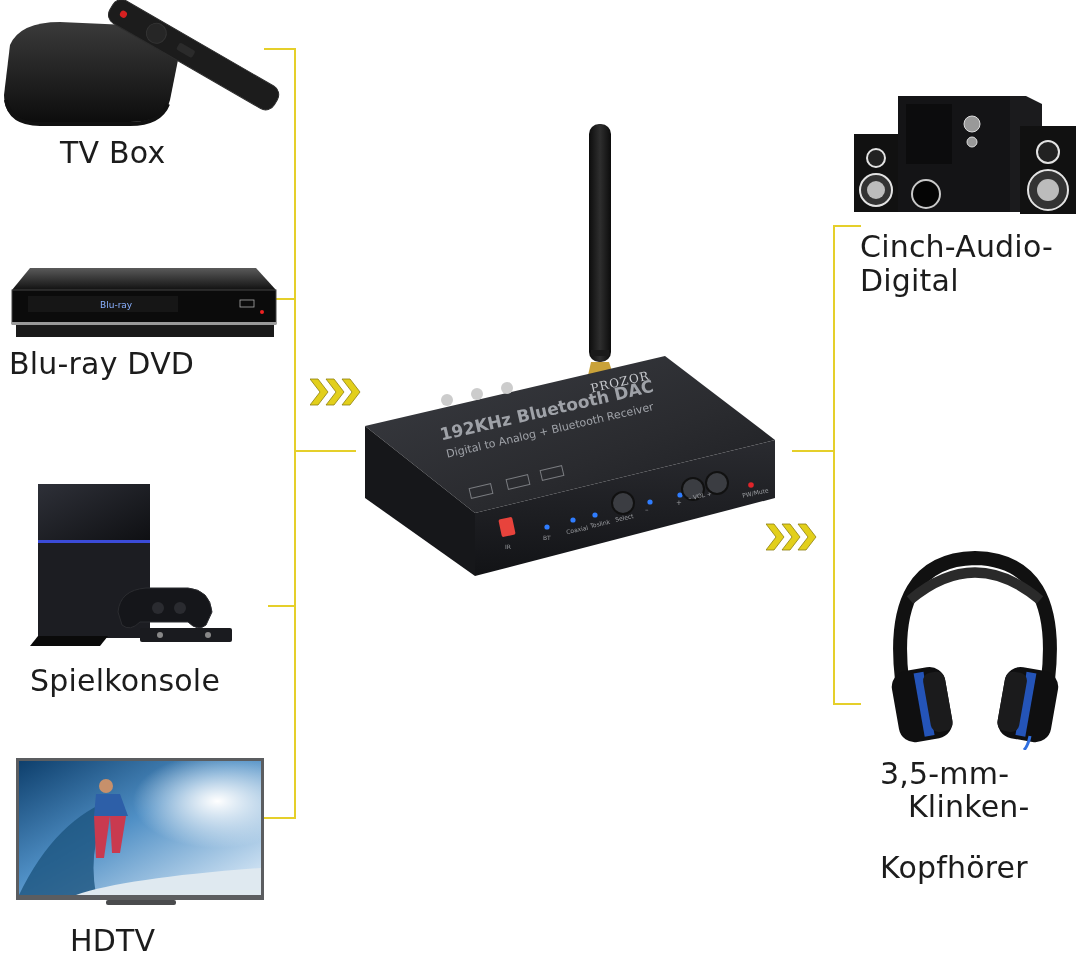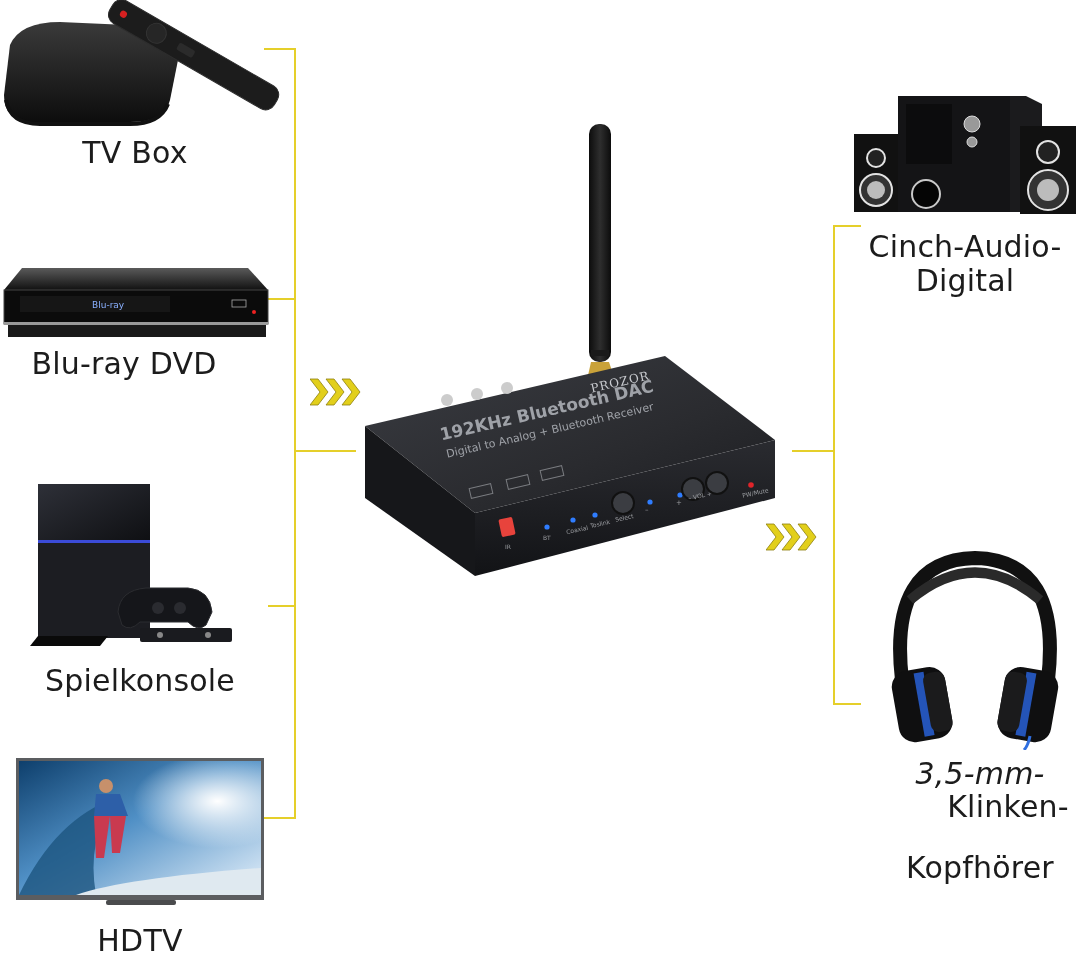--- a/index.html
+++ b/index.html
@@ -1,19 +1,19 @@
 <!DOCTYPE html>
 <html><head>
 <meta charset="utf-8">
 <style>
   html, body { margin: 0; padding: 0; background: #ffffff; }
   body { width: 1080px; height: 953px; position: relative; overflow: hidden;
          font-family: "DejaVu Sans", "Liberation Sans", sans-serif; color: #1a1a1a; }
   .abs { position: absolute; }
-  .label { position: absolute; text-align: center; font-size: 30px; line-height: 34px;
+  .label { position: absolute; text-align: left; font-size: 30px; line-height: 34px;
            color: #1c1c1c; letter-spacing: 0.2px; }
   .yline { position: absolute; background: #e5cf2a; }
   svg { display: block; }
   .chev { position: absolute; }
 </style>
 </head>
 <body>
 
 <div class="yline" style="left:294px;top:48px;width:2px;height:771px;"></div>
 <div class="yline" style="left:264px;top:48px;width:32px;height:2px;"></div>
@@ -59,21 +59,21 @@
     <g transform="rotate(30 190 55)">
       <rect x="98" y="40" width="190" height="26" rx="10" fill="#1c1c1c" stroke="#2d2d2d"></rect>
       <circle cx="112" cy="53" r="3.5" fill="#d62020"></circle>
       <circle cx="150" cy="53" r="10" fill="#262626" stroke="#333"></circle>
       <rect x="175" y="49" width="18" height="8" rx="2" fill="#2b2b2b"></rect>
     </g>
   </svg>
 </div>
 <div class="label" style="left:60px;top:136px;width:150px;">TV Box</div>
 
-<div class="abs" style="left:0;top:262px;width:272px;height:80px;">
+<div class="abs" style="left:8px;top:262px;width:272px;height:80px;">
   <svg width="272" height="80" viewBox="0 0 272 80">
     <defs>
       <linearGradient id="bdtop" x1="0" y1="0" x2="0" y2="1">
         <stop offset="0" stop-color="#5a5a5a"></stop>
           <stop offset="1" stop-color="#111"></stop>
       </linearGradient>
     </defs>
     <polygon points="22,6 248,6 268,28 4,28" fill="url(#bdtop)"></polygon>
     <rect x="4" y="28" width="264" height="34" fill="#0b0b0b" stroke="#444"></rect>
     <rect x="20" y="34" width="150" height="16" fill="#161616"></rect>
@@ -237,15 +237,15 @@
       <rect x="46" y="124" width="22" height="60" rx="8" fill="#1b1b1c"></rect>
     </g>
     <g transform="rotate(10 145 148)">
       <rect x="122" y="118" width="54" height="72" rx="16" fill="#0f0f10"></rect>
       <rect x="142" y="122" width="10" height="64" fill="#2454b8"></rect>
       <rect x="122" y="124" width="22" height="60" rx="8" fill="#1b1b1c"></rect>
     </g>
     <path d="M150,186 Q148,196 144,200" stroke="#2f6fe0" stroke-width="3" fill="none"></path>
   </svg>
 </div>
-<div class="label" style="left:880px;top:757px;width:200px;font-style:italic;">3,5-mm-</div>
+<div class="label" style="left:880px;top:757px;width:200px;">3,5-mm-</div>
 <div class="label" style="left:908px;top:790px;width:200px;">Klinken-</div>
 <div class="label" style="left:880px;top:827px;width:200px;margin-top:24px;">Kopfhörer</div>
 
 </body></html>

